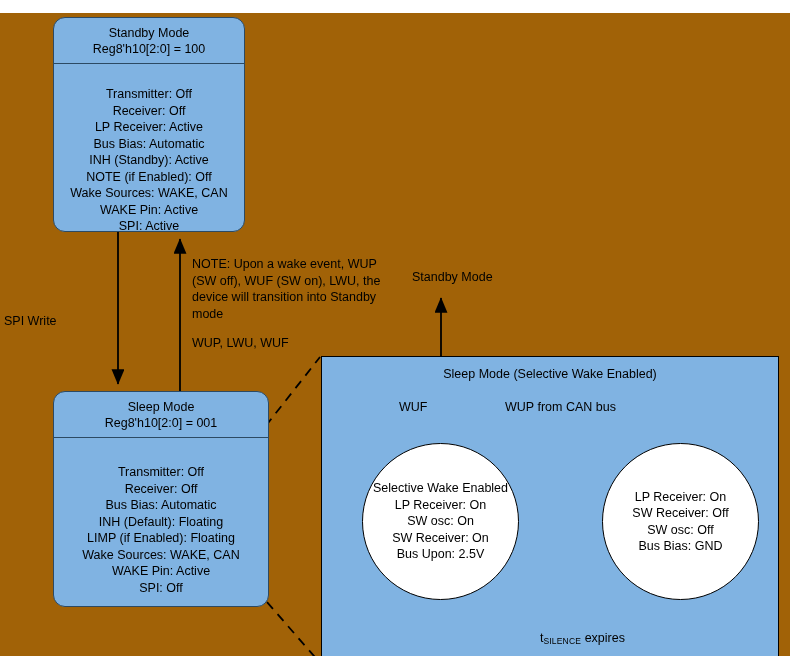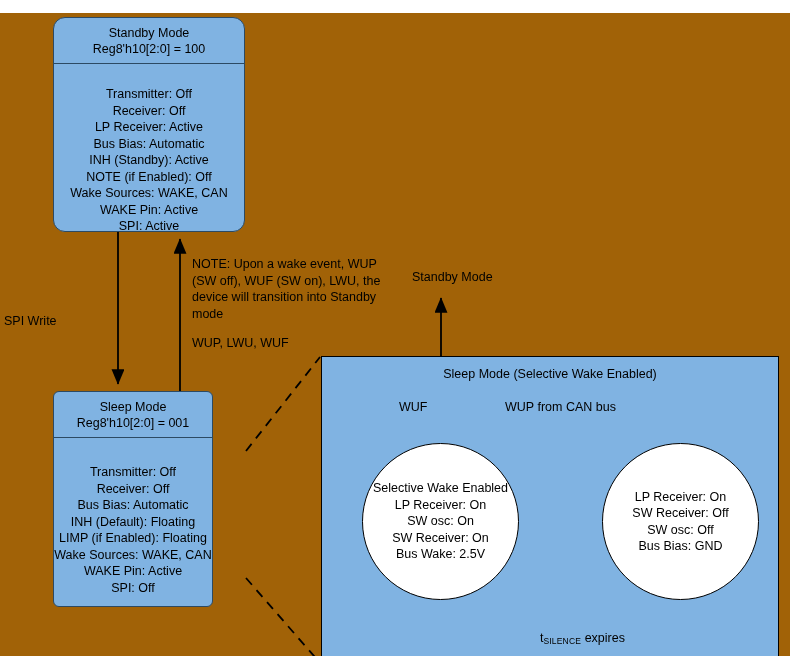--- a/index.html
+++ b/index.html
@@ -144,21 +144,21 @@
         <div class="line">LP Receiver: Active</div>
         <div class="line">Bus Bias: Automatic</div>
         <div class="line">INH (Standby): Active</div>
         <div class="line">NOTE (if Enabled): Off</div>
         <div class="line">Wake Sources: WAKE, CAN</div>
         <div class="line">WAKE Pin: Active</div>
         <div class="line">SPI: Active</div>
       </div>
   </div>
 
-  <div class="state-box" id="sleep-box" style="left:53px; top:378px; width:160px; height:216px;border-radius:6px;">
+  <div class="state-box" id="sleep-box" style="left:53px; top:378px; width:216px; height:216px;">
     <div class="hdr">
       <div>Sleep Mode</div>
       <div>Reg8'h10[2:0] = 001</div>
     </div>
     <div class="body" id="sleep-body" style="padding-top:26px;">
         <div class="line">Transmitter: Off</div>
         <div class="line">Receiver: Off</div>
         <div class="line">Bus Bias: Automatic</div>
         <div class="line">INH (Default): Floating</div>
         <div class="line">LIMP (if Enabled): Floating</div>
@@ -189,21 +189,21 @@
   <div class="lbl" style="left:526px; top:600px;">
     <span>t</span><span class="sub">SILENCE</span><span> expires</span>
   </div>
 
   <div class="circle" style="left:362px; top:430px; width:157px; height:157px;">
     <div class="c-text" id="left-circle-text">
         <div class="line">Selective Wake Enabled</div>
         <div class="line">LP Receiver: On</div>
         <div class="line">SW osc: On</div>
         <div class="line">SW Receiver: On</div>
-        <div class="line">Bus Wake: 2.5V</div>
+        <div class="line">Bus Upon: 2.5V</div>
       </div>
   </div>
 
   <div class="circle" style="left:602px; top:430px; width:157px; height:157px;">
     <div class="c-text" id="right-circle-text">
         <div class="line">LP Receiver: On</div>
         <div class="line">SW Receiver: Off</div>
         <div class="line">SW osc: Off</div>
         <div class="line">Bus Bias: GND</div>
       </div>

